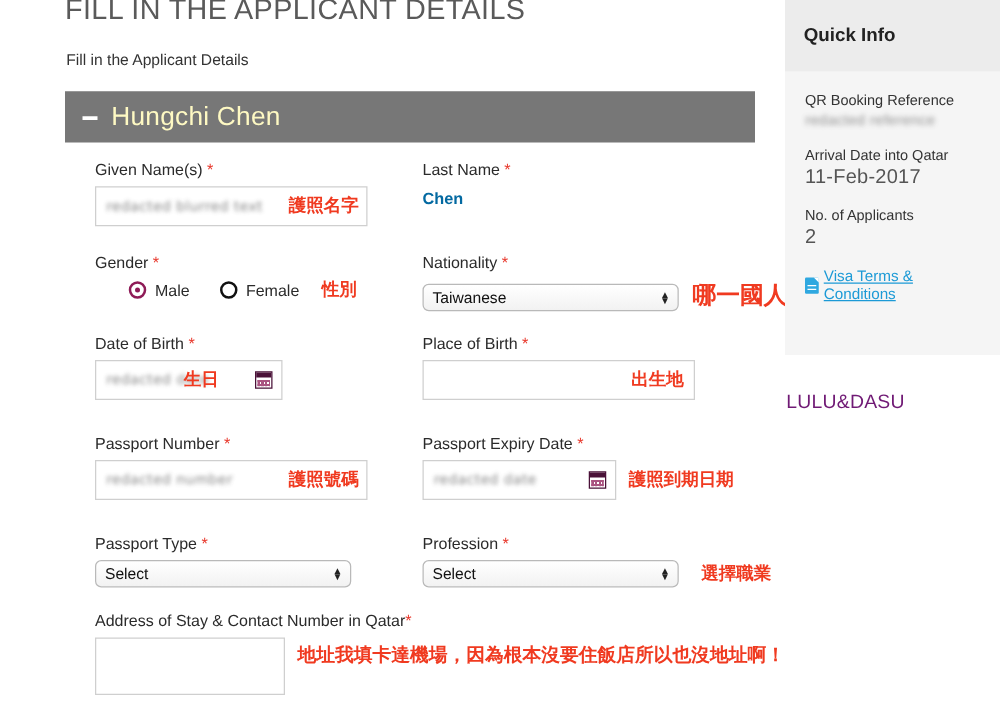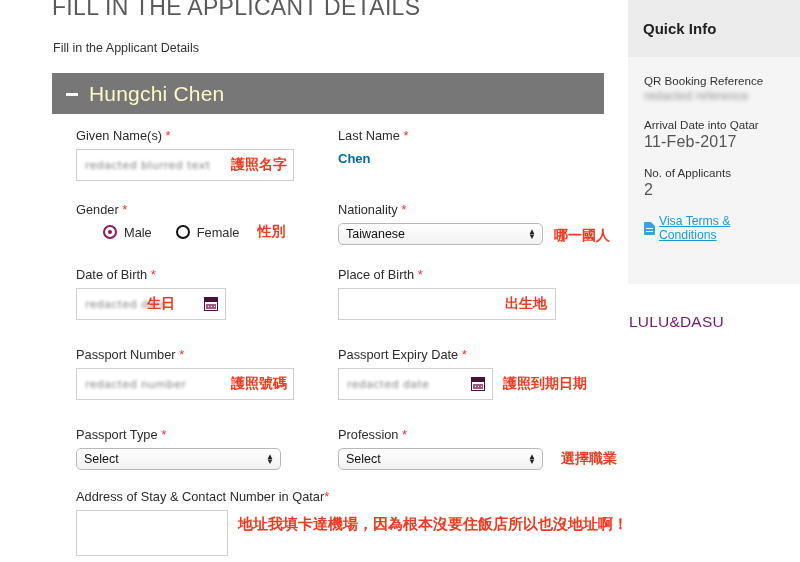--- a/index.html
+++ b/index.html
@@ -223,21 +223,21 @@
             <span class="req">*</span>
           </div>
           <div style="display:flex;align-items:flex-end;">
             <div class="selbox w1">
               <span>Taiwanese</span>
               <span class="stepper">
                   <i>▲</i>
                   <i>▼</i>
                 </span>
             </div>
-            <span class="anno" style="margin-left:11px;font-size:14px;">哪一國人</span>
+            <span class="anno" style="margin-left:11px;font-size:19px;">哪一國人</span>
           </div>
         </div>
       </div>
 
       <div class="row" style="height:80px;">
         <div class="col-l">
           <div class="flabel">
             <span>Date of Birth</span>
             <span class="req">*</span>
           </div>

